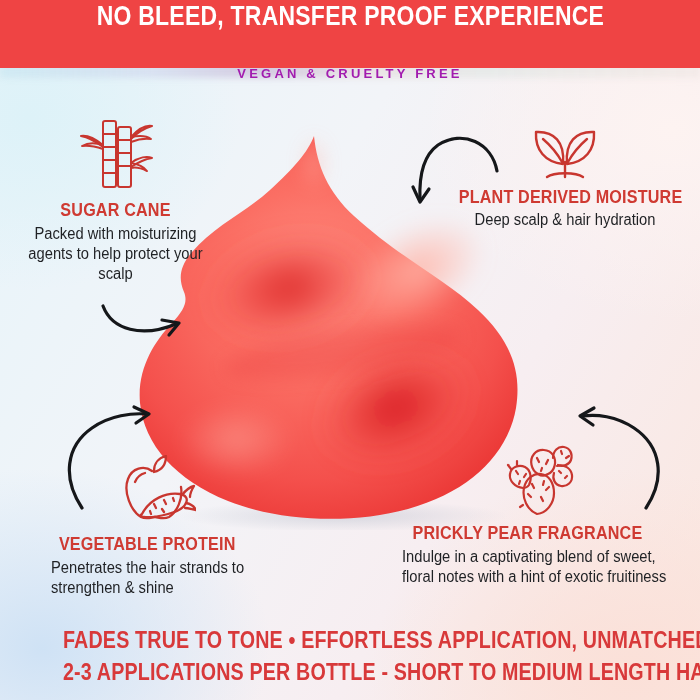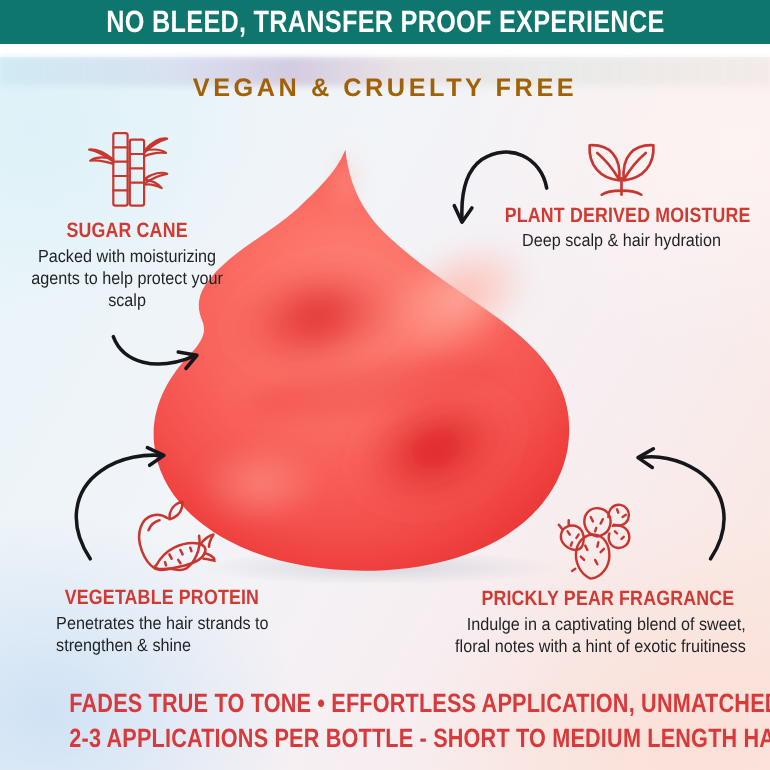--- a/index.html
+++ b/index.html
@@ -39,44 +39,44 @@
       rgba(225,205,205,.45) 52%,
       rgba(215,225,220,.45) 70%,
       rgba(235,228,224,.5) 100%);
     filter: blur(3px);
   }
 
   
   .header-band {
     position: absolute;
     left: 0; top: 0;
-    width: 700px; height: 40px;
-    background: #0f766e;
+    width: 700px; height: 68px;
+    background: #ef4444;
     display: flex;
-    align-items: center;
+    align-items: flex-start;
     justify-content: center;
   }
   .header-title {
     color: #ffffff;
     font-size: 28px;
     font-weight: 700;
     letter-spacing: .3px;
     transform: scaleX(.82);
     transform-origin: center;
     white-space: nowrap;
     text-transform: uppercase;
   }
 
   .subtitle {
     position: absolute;
     left: 0; top: 66px;
     width: 700px;
     text-align: center;
-    color: #a16207;
-    font-size: 23px;
+    color: #a21caf;
+    font-size: 13px;
     font-weight: 700;
     letter-spacing: 3.2px;
   }
 
   
   .blob-wrap {
     position: absolute;
     left: 118px; top: 120px;
     width: 440px; height: 410px;
   }
@@ -104,21 +104,21 @@
   .feat-tl .feature-body { transform-origin: center; margin-top: 3px; }
 
   .feat-tr { left: 440px; top: 120px; width: 250px; text-align: center; }
   .feat-tr .feature-title { transform-origin: center; margin-top: 4px; }
   .feat-tr .feature-body { transform-origin: center; margin-top: 2px; }
 
   .feat-bl { left: 42px; top: 455px; width: 225px; }
   .feat-bl .feature-title { transform-origin: center; margin-top: 4px; }
   .feat-bl .feature-body { transform-origin: center; margin-top: 3px; }
 
-  .feat-br { left: 390px; top: 452px; width: 300px; text-align: right; }
+  .feat-br { left: 390px; top: 440px; width: 300px; text-align: left; }
   .feat-br .feature-title { transform-origin: center; margin-top: 4px; }
   .feat-br .feature-body { transform-origin: center; margin-top: 3px; }
 
   .icon-box { display: block; margin: 0 auto; }
 
   
   .arrow-layer {
     position: absolute;
     left: 0; top: 0;
     width: 700px; height: 700px;

